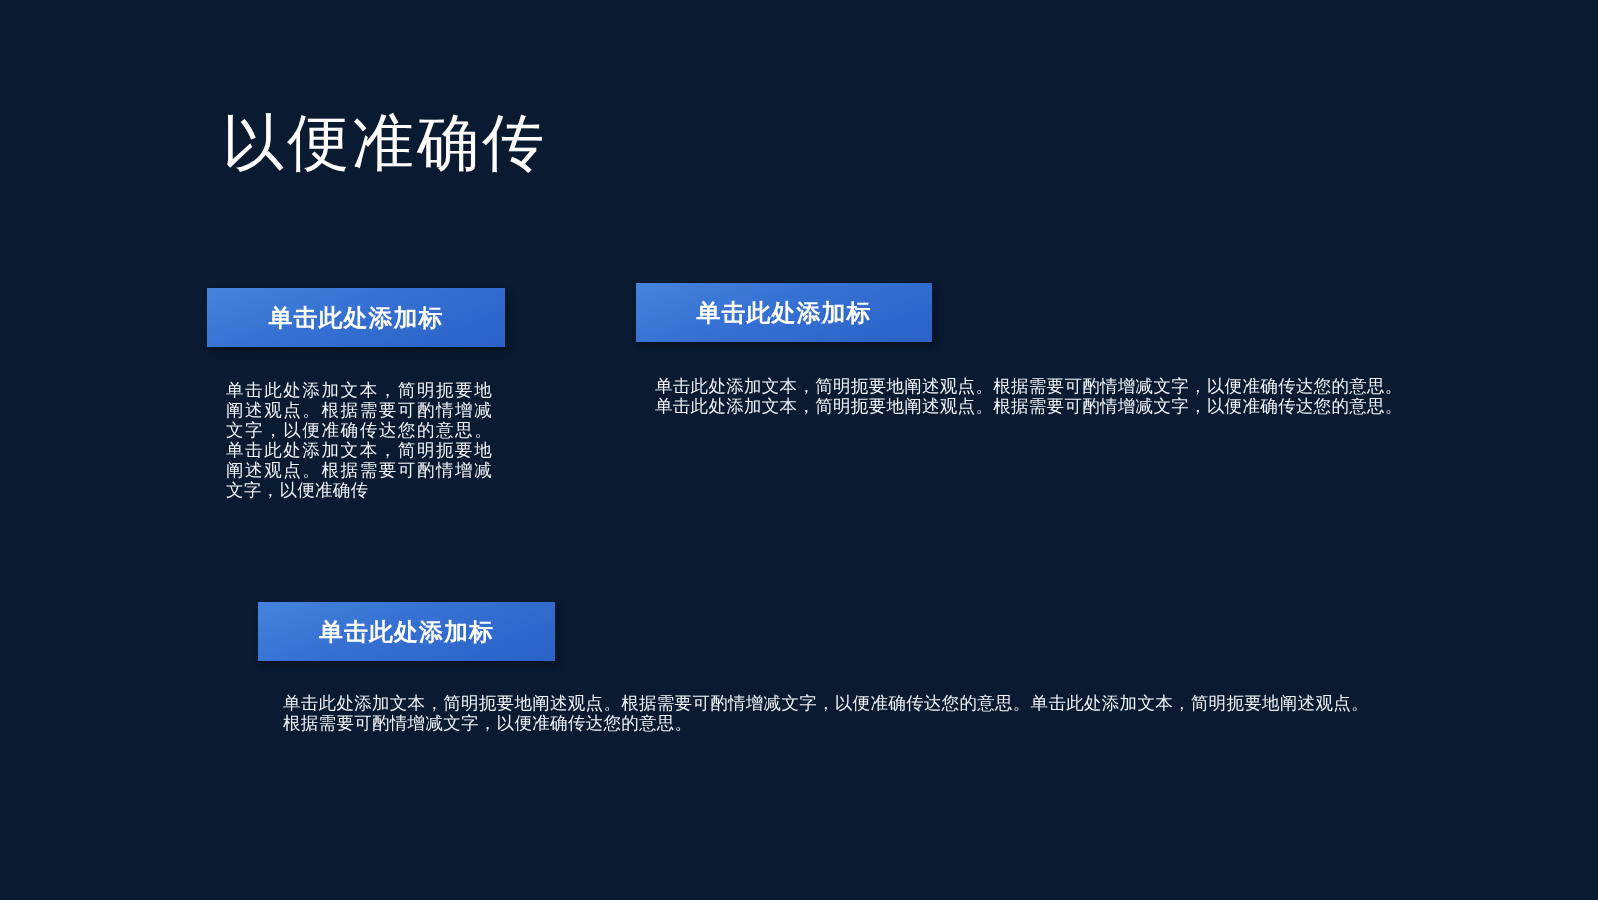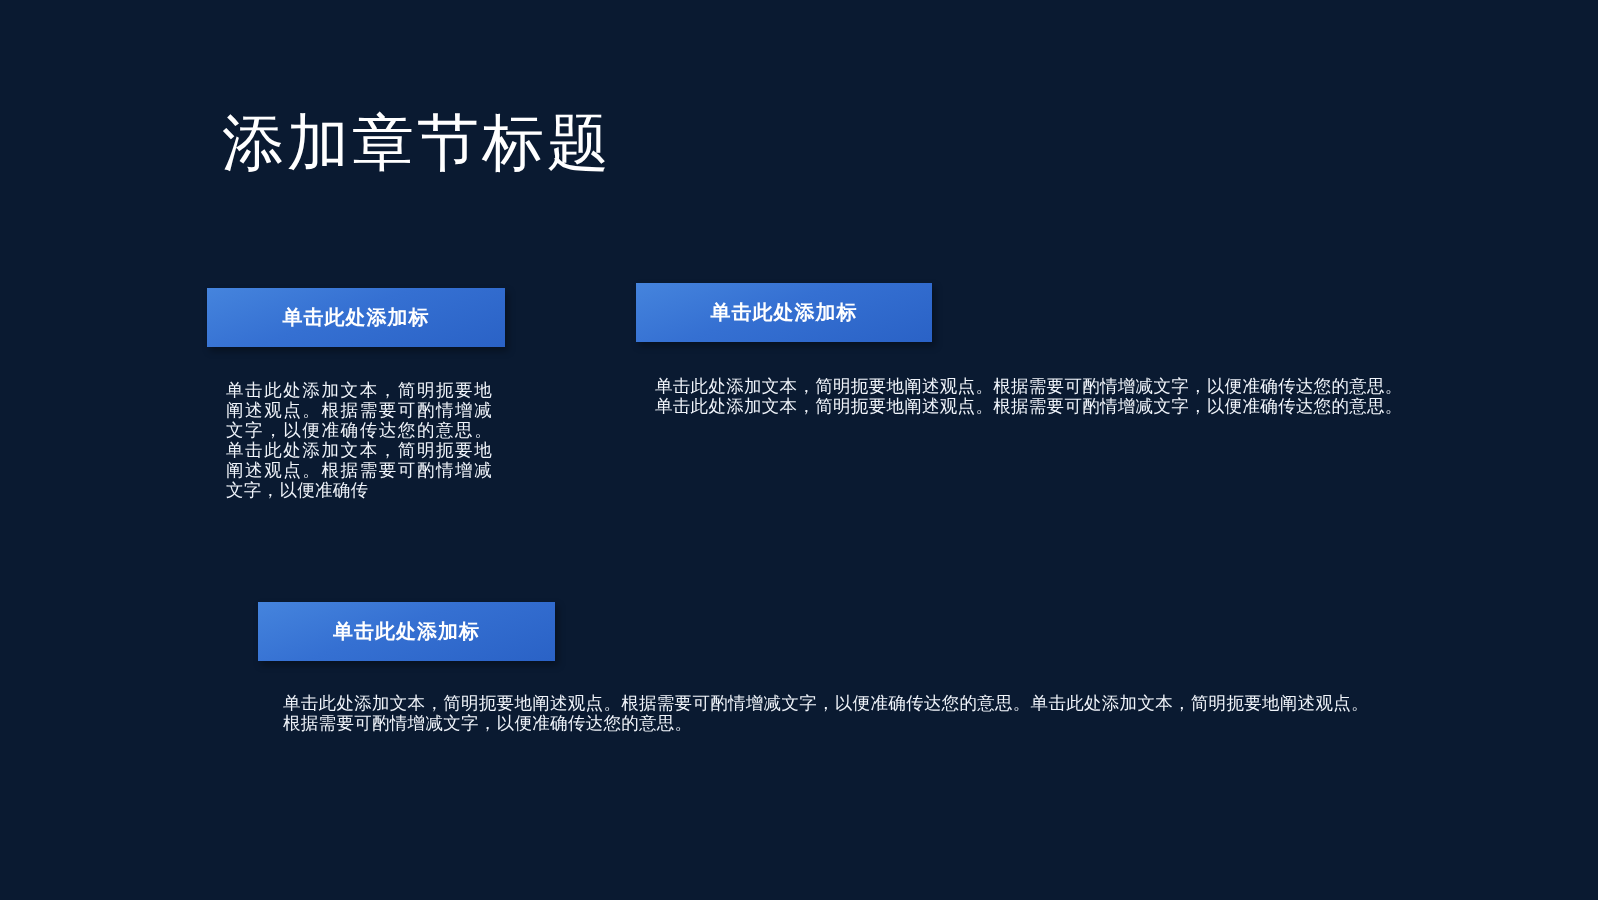--- a/index.html
+++ b/index.html
@@ -30,21 +30,21 @@
     white-space: nowrap;
   }
   .ph-btn {
     position: absolute;
     display: flex;
     align-items: center;
     justify-content: center;
     background: linear-gradient(160deg, #4584dd 0%, #3570d2 45%, #2a62c6 100%);
     box-shadow: 3px 4px 7px rgba(0,0,0,0.35);
     color: #ffffff;
-    font-size: 20px;
+    font-size: 24px;
     font-weight: bold;
     letter-spacing: 1px;
     white-space: nowrap;
     cursor: pointer;
   }
   .btn-1 { left: 207px; top: 288px; width: 298px; height: 59px; }
   .btn-2 { left: 636px; top: 283px; width: 296px; height: 59px; }
   .btn-3 { left: 258px; top: 602px; width: 297px; height: 59px; }
   .ph-body {
     position: absolute;
@@ -57,21 +57,21 @@
   }
   .body-1 { left: 226px; top: 380px; width: 266px; }
   .body-2 { left: 655px; top: 376px; width: 758px; text-align: left; }
   .body-3 { left: 283px; top: 693px; width: 1088px; text-align: left; }
 </style>
 </head>
 <body>
 
 <div class="slide">
 
-  <h1 class="slide-title">添加章节标题</h1>
+  <h1 class="slide-title">以便准确传</h1>
 
   <div class="ph-btn btn-1">单击此处添加标</div>
   <p class="ph-body body-1">单击此处添加文本，简明扼要地阐述观点。根据需要可酌情增减文字，以便准确传达您的意思。单击此处添加文本，简明扼要地阐述观点。根据需要可酌情增减文字，以便准确传</p>
 
   <div class="ph-btn btn-2">单击此处添加标</div>
   <p class="ph-body body-2">单击此处添加文本，简明扼要地阐述观点。根据需要可酌情增减文字，以便准确传达您的意思。单击此处添加文本，简明扼要地阐述观点。根据需要可酌情增减文字，以便准确传达您的意思。</p>
 
   <div class="ph-btn btn-3">单击此处添加标</div>
   <p class="ph-body body-3">单击此处添加文本，简明扼要地阐述观点。根据需要可酌情增减文字，以便准确传达您的意思。单击此处添加文本，简明扼要地阐述观点。根据需要可酌情增减文字，以便准确传达您的意思。</p>
 

